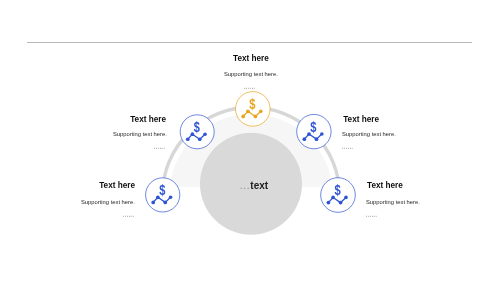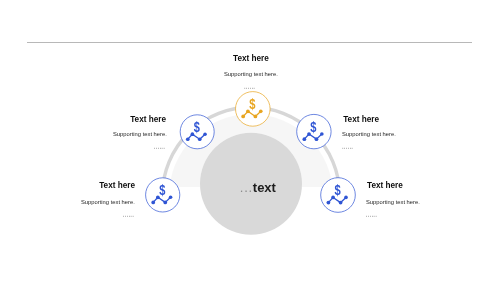--- a/index.html
+++ b/index.html
@@ -8,21 +8,21 @@
   .slide{position:relative;width:500px;height:256px;background:#fff;overflow:hidden;}
   .divider{position:absolute;left:27.1px;top:41.8px;width:444.9px;height:1.1px;background:#b8b8b8;}
   svg.diagram{position:absolute;left:0;top:0;width:500px;height:281px;}
   .lbl{position:absolute;}
   .title{font-weight:bold;font-size:8.2px;line-height:9px;color:#0d0d0d;white-space:nowrap;letter-spacing:0px;}
   .sub{font-size:5.8px;line-height:6px;color:#262626;white-space:nowrap;}
   .tiny{font-size:6px;line-height:6px;color:#8f8f8f;white-space:nowrap;letter-spacing:0.2px;
         transform:scaleY(1.7);transform-origin:left top;}
   .footer-left{position:absolute;left:31.2px;top:256.5px;font-size:5.3px;color:#cfcfcf;letter-spacing:0px;}
   .footer-right{position:absolute;left:462.8px;top:257px;font-size:6.2px;color:#c9c9c9;}
-  .ctr{position:absolute;font-size:13px;white-space:nowrap;font-weight:bold;}
+  .ctr{position:absolute;font-size:10px;white-space:nowrap;font-weight:bold;}
   .ctr .dots{color:#8d8d8d;font-weight:normal;letter-spacing:0.72px;}
   .ctr .t{color:#1d1d1d;}
 </style>
 </head>
 <body>
 
 <div class="slide">
   <div class="divider"></div>
 
   <svg class="diagram" viewBox="0 0 500 281">

